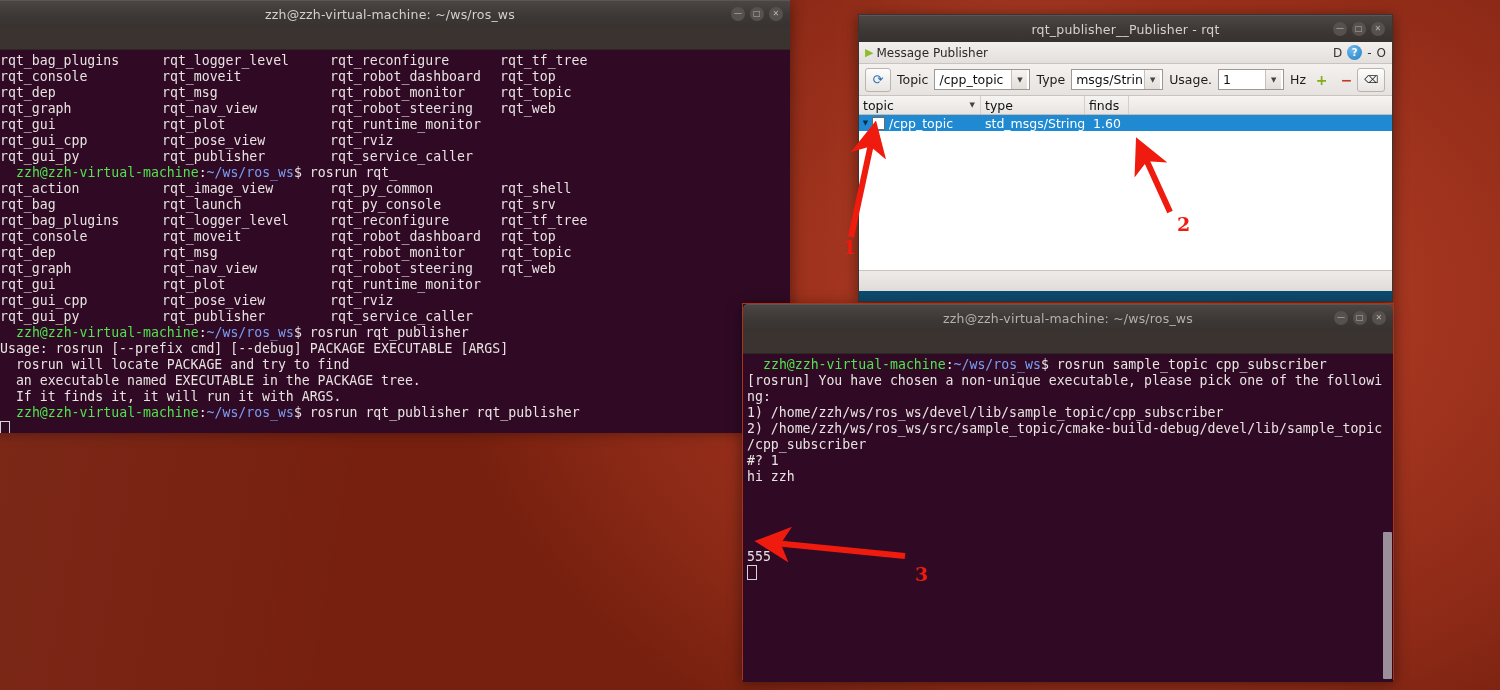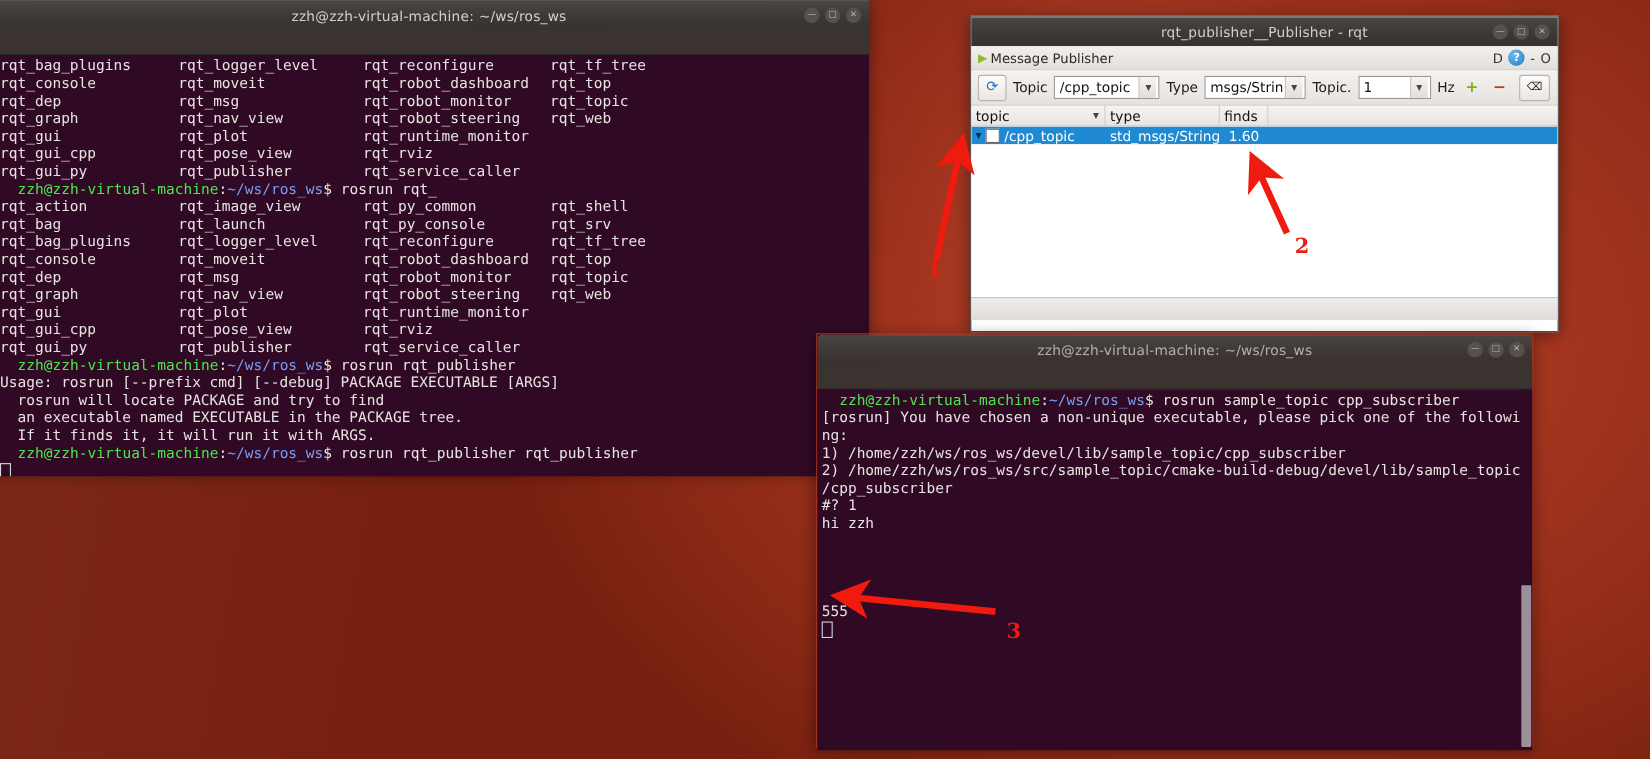--- a/index.html
+++ b/index.html
@@ -58,22 +58,22 @@
   #term1{left:-10px;top:0;width:800px;height:428px;}
   #term1 .titlebar{border-radius:0;}
   #term1 .term-body{height:380px;}
   #term1 .pad{padding-left:10px;}
   
   #term2{left:742px;top:303px;width:652px;height:377px;border:1px solid #a8341c;box-sizing:border-box;}
   #term2 .term-body{height:325px;padding-left:4px;}
   .scroll-track{position:absolute;right:0;top:0;bottom:0;width:11px;background:#300a24;}
   .scroll-thumb{position:absolute;right:1px;width:9px;background:#9b8f9a;border-radius:1px;}
   
-  #rqt{left:858px;top:14px;width:535px;height:288px;background:#ffffff;
-       border:1px solid #3a3533;box-sizing:border-box;margin-left:24px;}
+  #rqt{left:858px;top:14px;width:535px;height:288px;background:#0c4a6e;
+       border:1px solid #3a3533;box-sizing:border-box;}
   #rqt .titlebar{border-radius:0;}
   .dockbar{
     height:21px;background:linear-gradient(180deg,#f2efed,#e3dfdc);
     display:flex;align-items:center;padding:0 6px;font-size:12px;color:#2a2a2a;
     border-bottom:1px solid #c9c4c0;position:relative;
   }
   .dock-arrow{color:#8dbd2f;font-size:11px;margin-right:3px;}
   .dock-right{position:absolute;right:6px;display:flex;align-items:center;gap:5px;font-size:12px;color:#333;}
   .help-circle{
     width:15px;height:15px;border-radius:50%;
@@ -197,21 +197,21 @@
     <span class="tb-label">Topic</span>
     <div class="combo" style="width:96px">
       <span class="val">/cpp_topic</span>
       <span class="arr">▼</span>
     </div>
     <span class="tb-label">Type</span>
     <div class="combo" style="width:92px">
       <span class="val">msgs/String</span>
       <span class="arr">▼</span>
     </div>
-    <span class="tb-label">Topic.</span>
+    <span class="tb-label">Usage.</span>
     <div class="combo" style="width:66px">
       <span class="val">1</span>
       <span class="arr">▼</span>
     </div>
     <span class="tb-label">Hz</span>
     <div class="plus-btn">+</div>
     <div class="minus-btn">−</div>
     <div class="clr-btn">⌫</div>
   </div>
 

